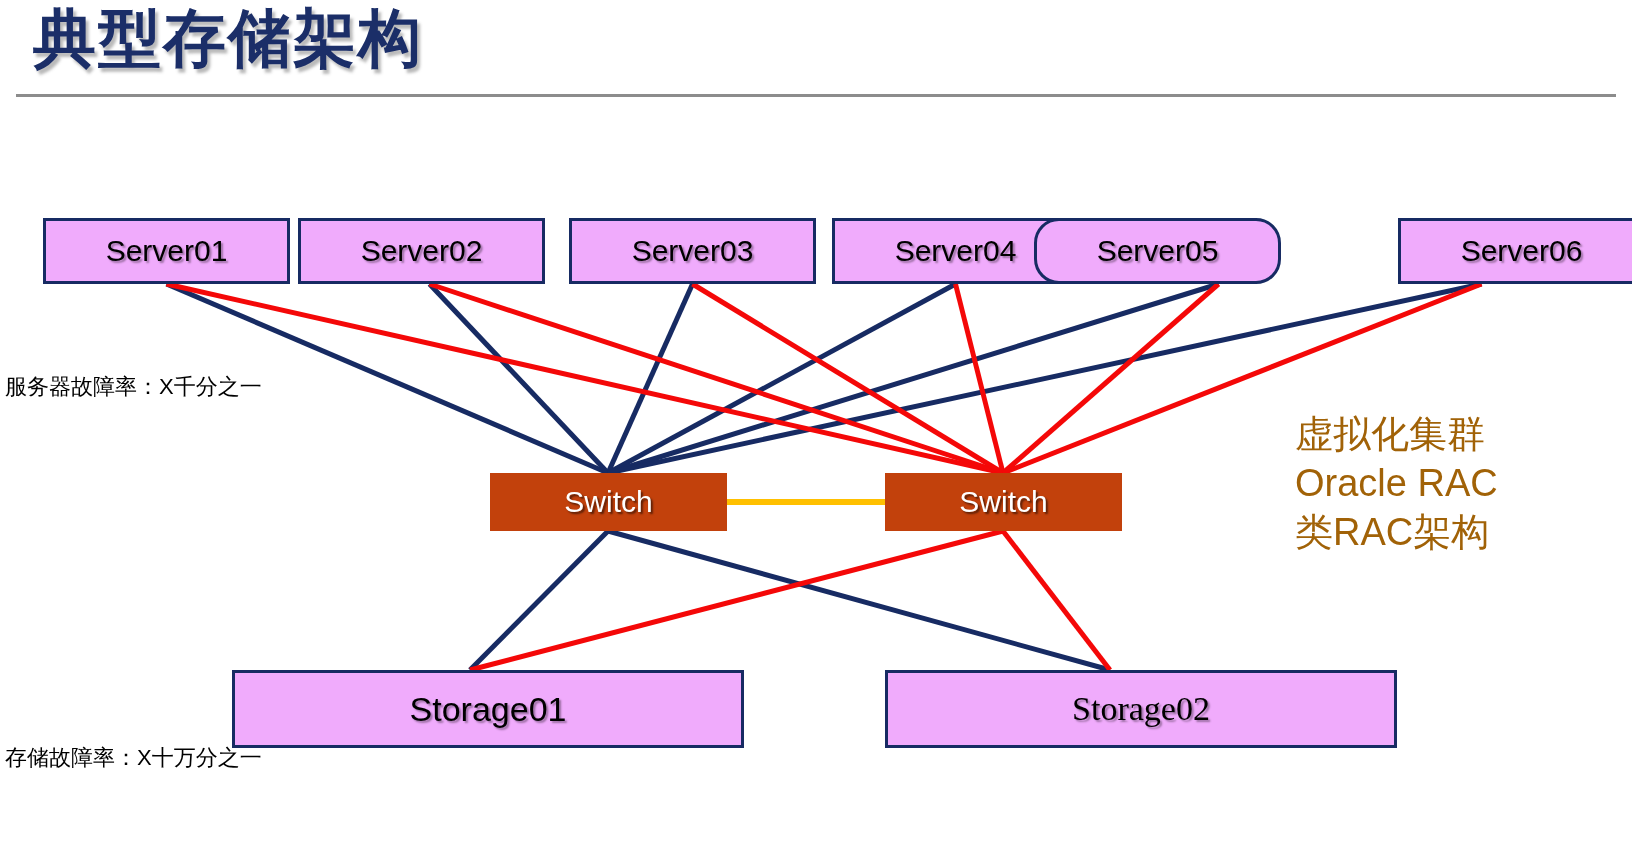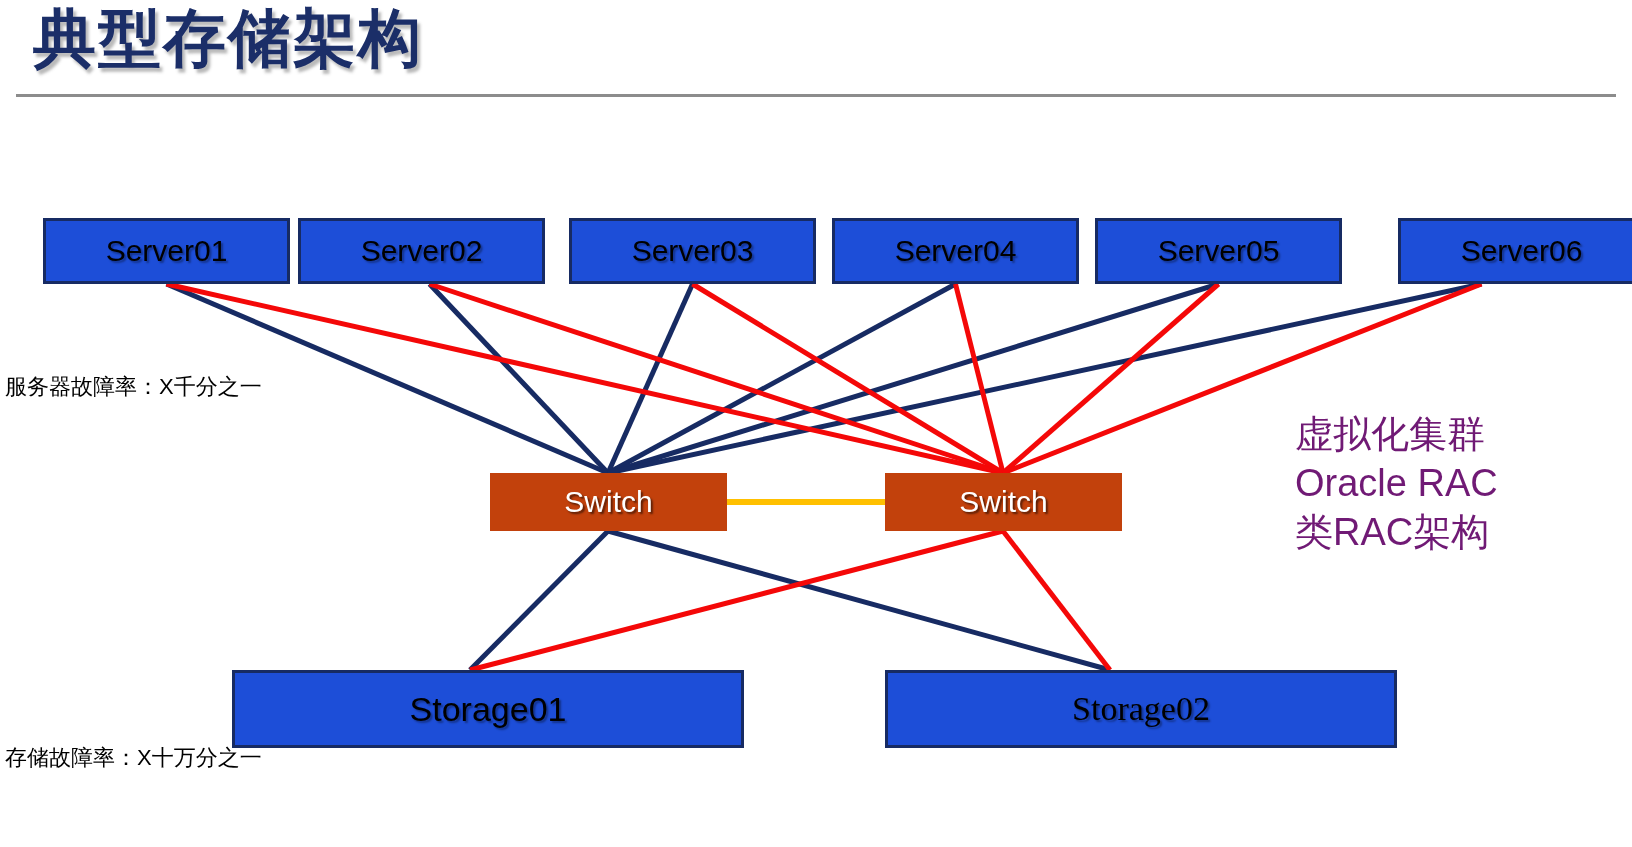--- a/index.html
+++ b/index.html
@@ -10,38 +10,38 @@
   #wires{position:absolute;left:0;top:0;width:1632px;height:847px;z-index:1;}
 
   .slide-title{position:absolute;left:33px;top:-4px;z-index:2;
     font-size:63px;font-weight:700;color:#1b2e68;letter-spacing:2px;
     text-shadow:3px 4px 3px rgba(100,100,100,0.45);}
   .title-rule{position:absolute;left:16px;top:94px;width:1600px;height:3px;
     background:#8c8c8c;z-index:2;}
 
   .node{position:absolute;display:flex;align-items:center;justify-content:center;
     box-sizing:border-box;z-index:3;}
-  .grayNode{background:#1d4ed8;border:3px solid #172b63;color:#000;
+  .grayNode{background:#f0abfc;border:3px solid #172b63;color:#000;
     text-shadow:2px 2px 2px rgba(0,0,0,0.35);}
   .server{width:247px;height:66px;top:218px;font-size:30px;}
   .storage{width:512px;height:78px;top:670px;font-size:34px;}
   .switch{width:237px;height:58px;top:473px;background:#c2410c;color:#fff;
     font-size:30px;text-shadow:2px 2px 2px rgba(0,0,0,0.55);}
 
   #server01{left:43px;}  #server02{left:298px;} #server03{left:569px;}
-  #server04{left:832px;} #server05{left:1095px;}#server06{left:1398px;text-align:right;}
+  #server04{left:832px;} #server05{left:1034px;border-radius:25px;}#server06{left:1398px;text-align:right;}
   #switch1{left:490px;}  #switch2{left:885px;}
   #storage01{left:232px;}#storage02{left:885px;font-family:Liberation Serif, serif;}
 
   .side-label{position:absolute;z-index:2;color:#000;font-size:22px;}
   #server-rate{left:5px;top:372px;}
   #storage-rate{left:5px;top:743px;}
 
   .annotation{position:absolute;left:1295px;top:410px;width:280px;z-index:2;
-    color:#701a75;font-size:38px;line-height:49px;}
+    color:#a16207;font-size:38px;line-height:49px;}
 </style>
 </head>
 <body>
 
 <div id="slide">
 
   <svg id="wires" viewBox="0 0 1632 847" xmlns="http://www.w3.org/2000/svg">
       <line x1="166.5" y1="284" x2="608" y2="473" stroke="#172b63" stroke-width="5"></line>
       <line x1="429.5" y1="284" x2="608" y2="473" stroke="#172b63" stroke-width="5"></line>
       <line x1="692.5" y1="284" x2="608" y2="473" stroke="#172b63" stroke-width="5"></line>

